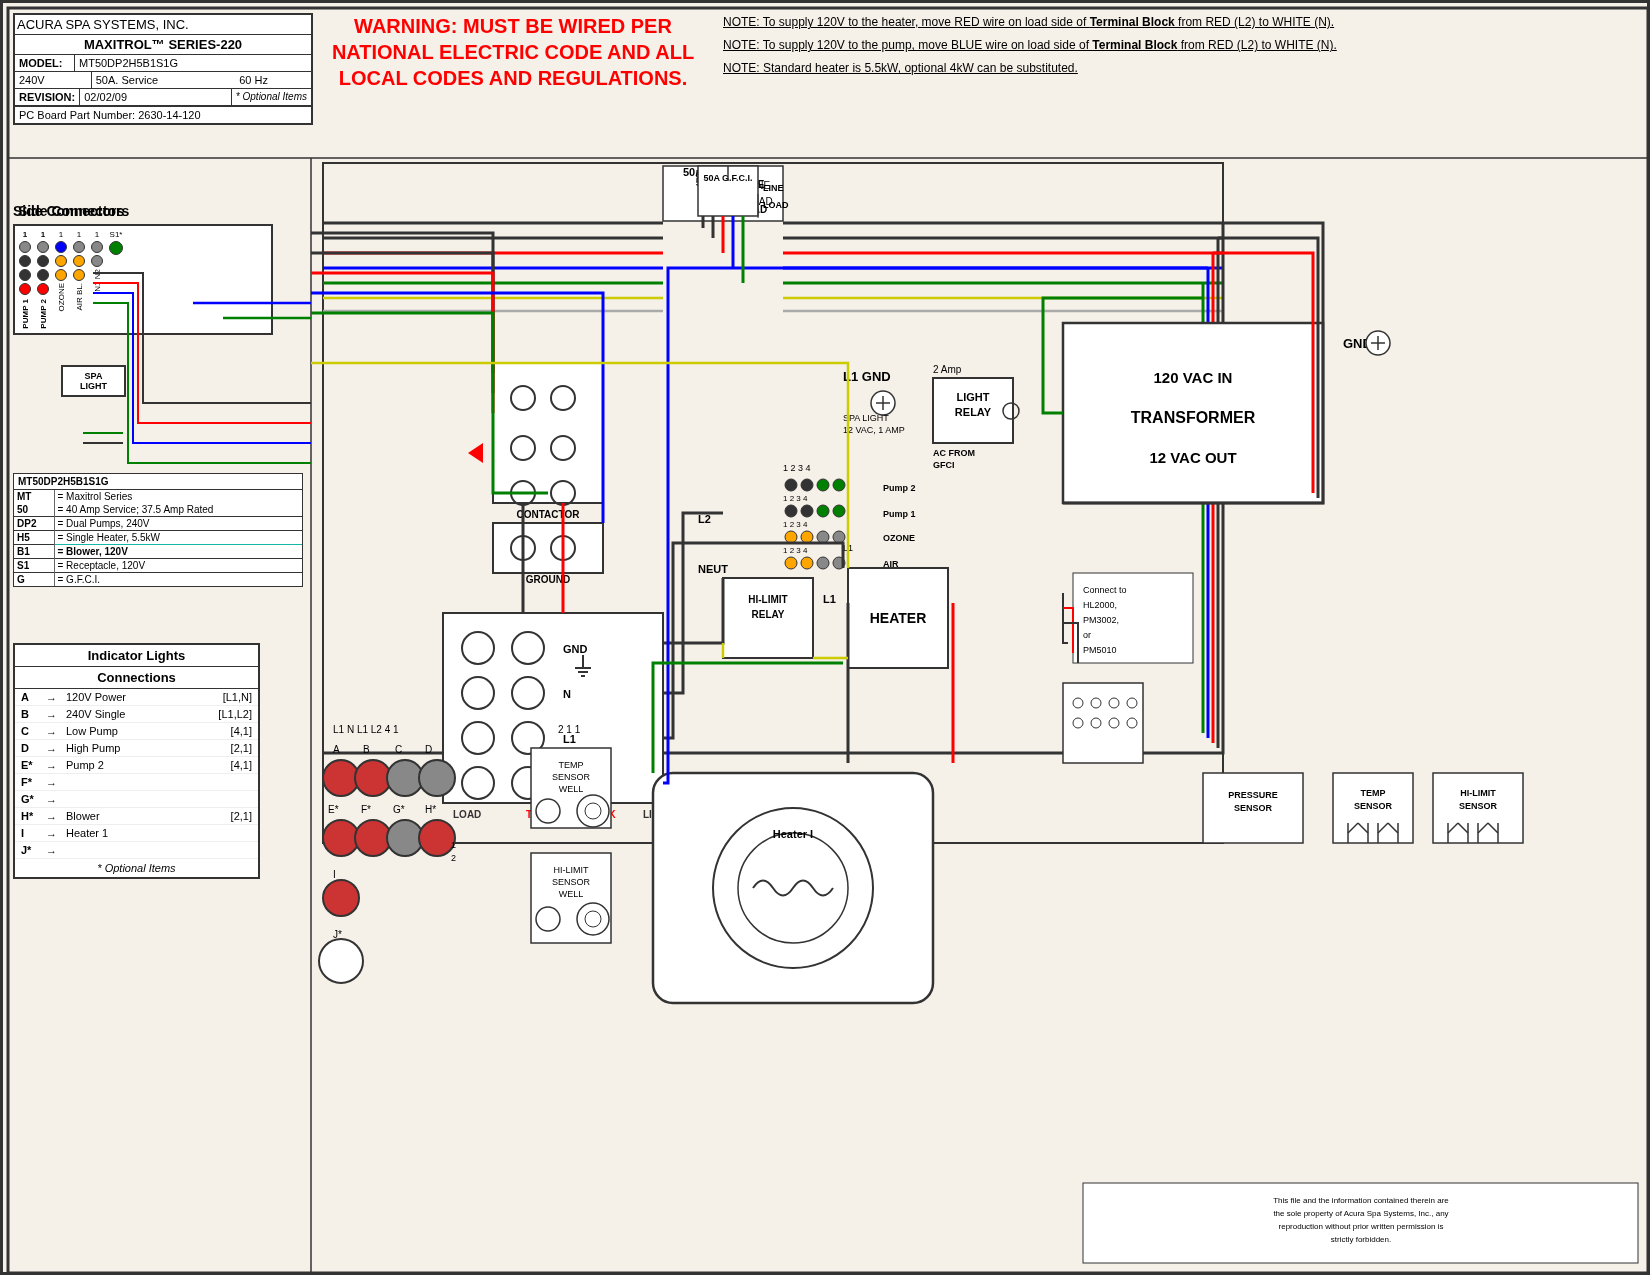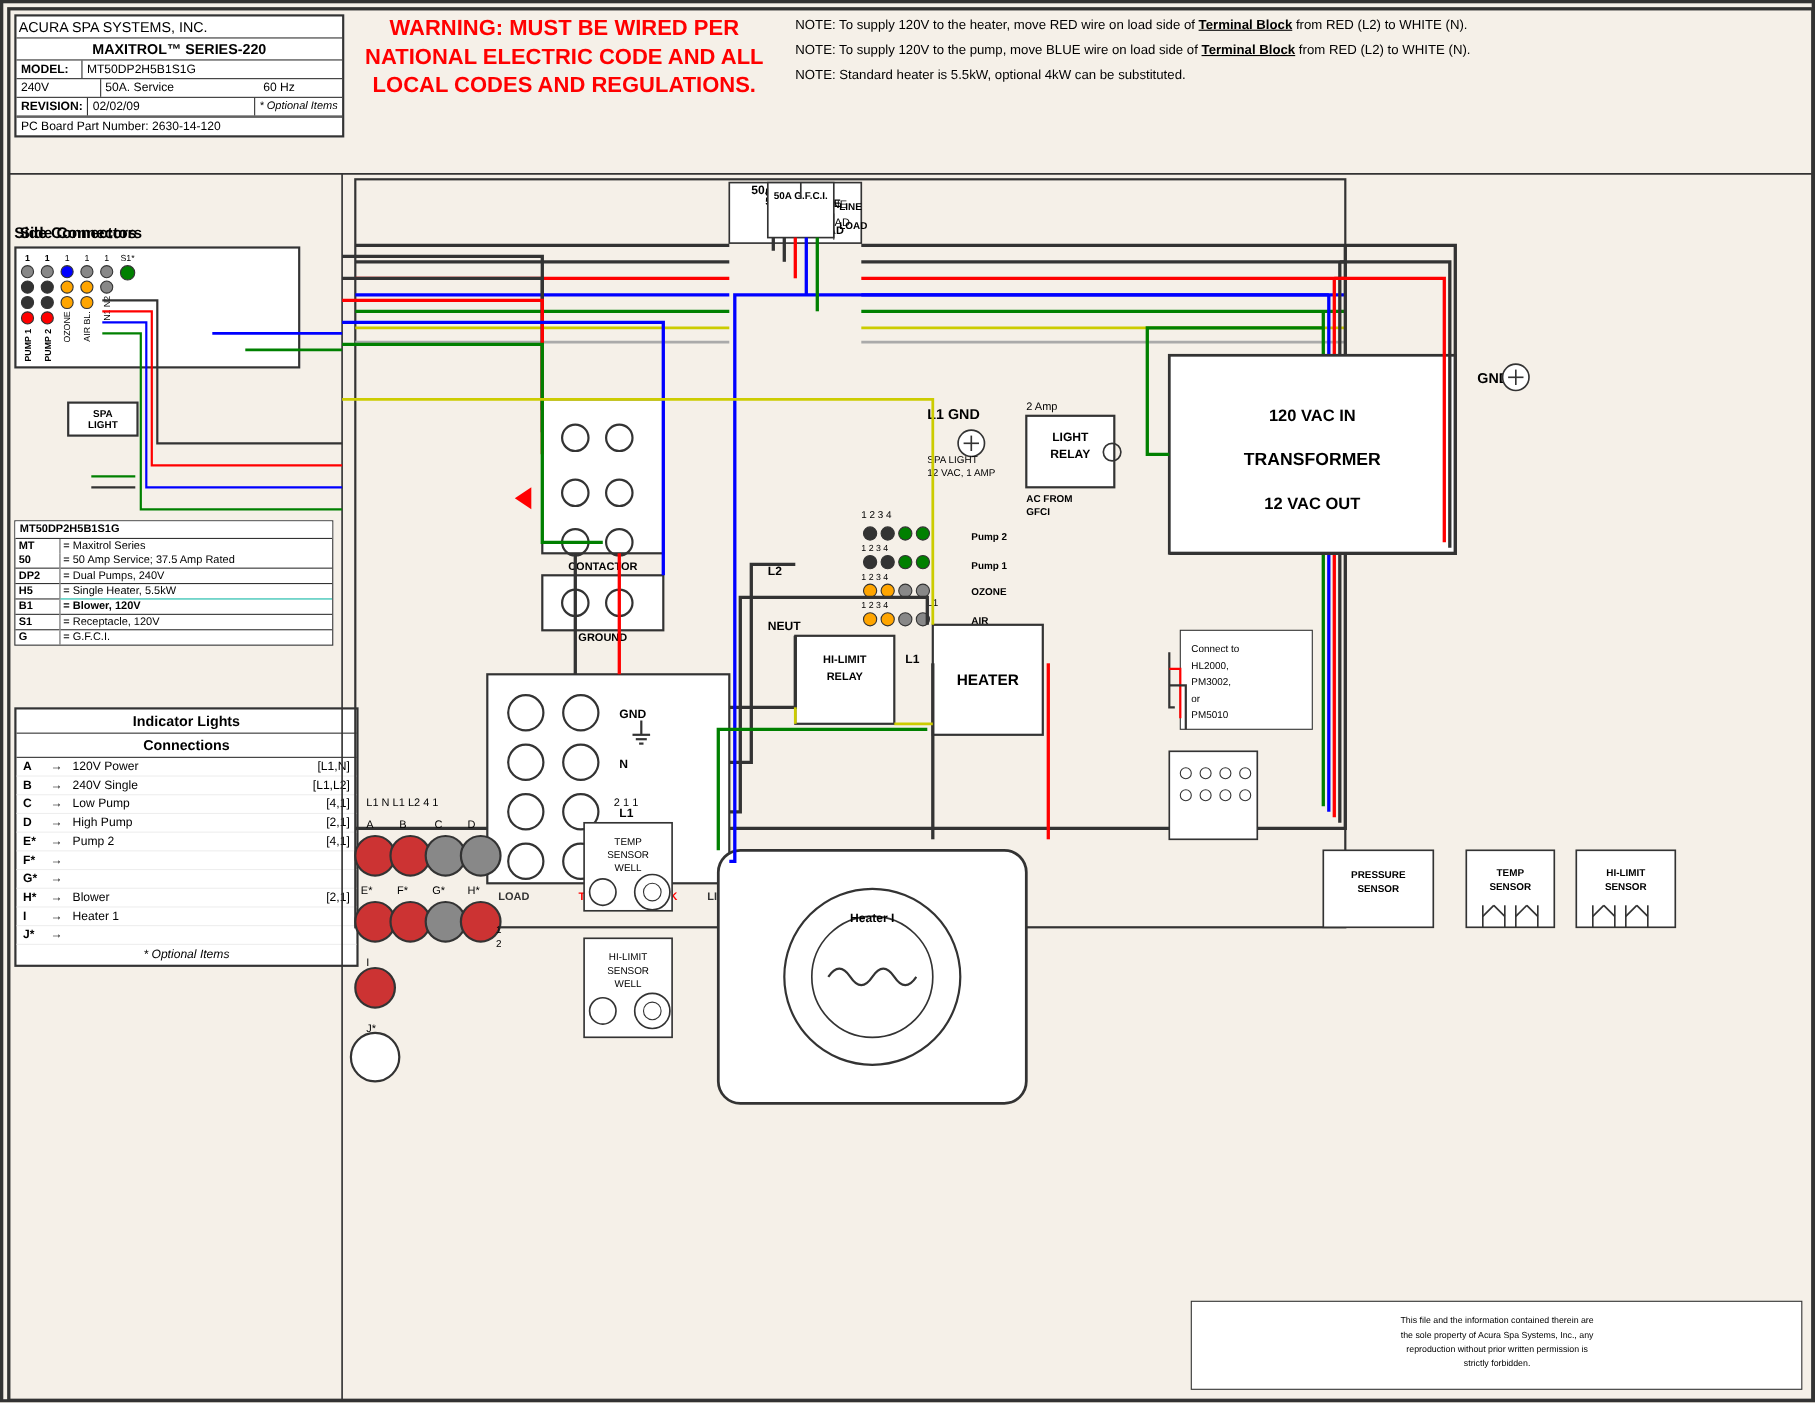--- a/index.html
+++ b/index.html
@@ -88,20 +88,21 @@
     .notes-box {
       position: absolute;
       top: 10px;
       left: 720px;
       right: 10px;
       font-size: 12px;
       line-height: 1.6;
     }
     .notes-box .note-line {
       margin-bottom: 4px;
+      text-decoration: underline;
     }
     .underline {
       text-decoration: underline;
       font-weight: bold;
     }
 
     
     .decode-box {
       position: absolute;
       top: 470px;
@@ -130,21 +131,21 @@
       font-weight: bold;
       width: 40px;
       border-right: 1px solid #666;
     }
 
     
     .indicator-box {
       position: absolute;
       top: 640px;
       left: 10px;
-      width: 313px;
+      width: 247px;
       border: 2px solid #333;
       background: white;
       font-size: 11px;
     }
     .indicator-box .ind-title {
       text-align: center;
       font-weight: bold;
       font-size: 13px;
       border-bottom: 1px solid #333;
       padding: 3px;
@@ -323,21 +324,21 @@
   <div class="decode-box">
     <div class="header-row">MT50DP2H5B1S1G</div>
     <table>
       <tbody>
           <tr>
             <td class="code-col">MT</td>
             <td>= Maxitrol Series</td>
           </tr>
       <tr>
             <td class="code-col">50</td>
-            <td>= 50 Amp Service; 37.5 Amp Rated</td>
+            <td>= 40 Amp Service; 37.5 Amp Rated</td>
           </tr>
       <tr>
             <td class="code-col" style="border-top:1px solid #333;">DP2</td>
             <td style="border-top:1px solid #333;">= Dual Pumps, 240V</td>
           </tr>
       <tr>
             <td class="code-col" style="border-top:1px solid #333;">H5</td>
             <td style="border-top:1px solid #333;">= Single Heater, 5.5kW</td>
           </tr>
       <tr>

